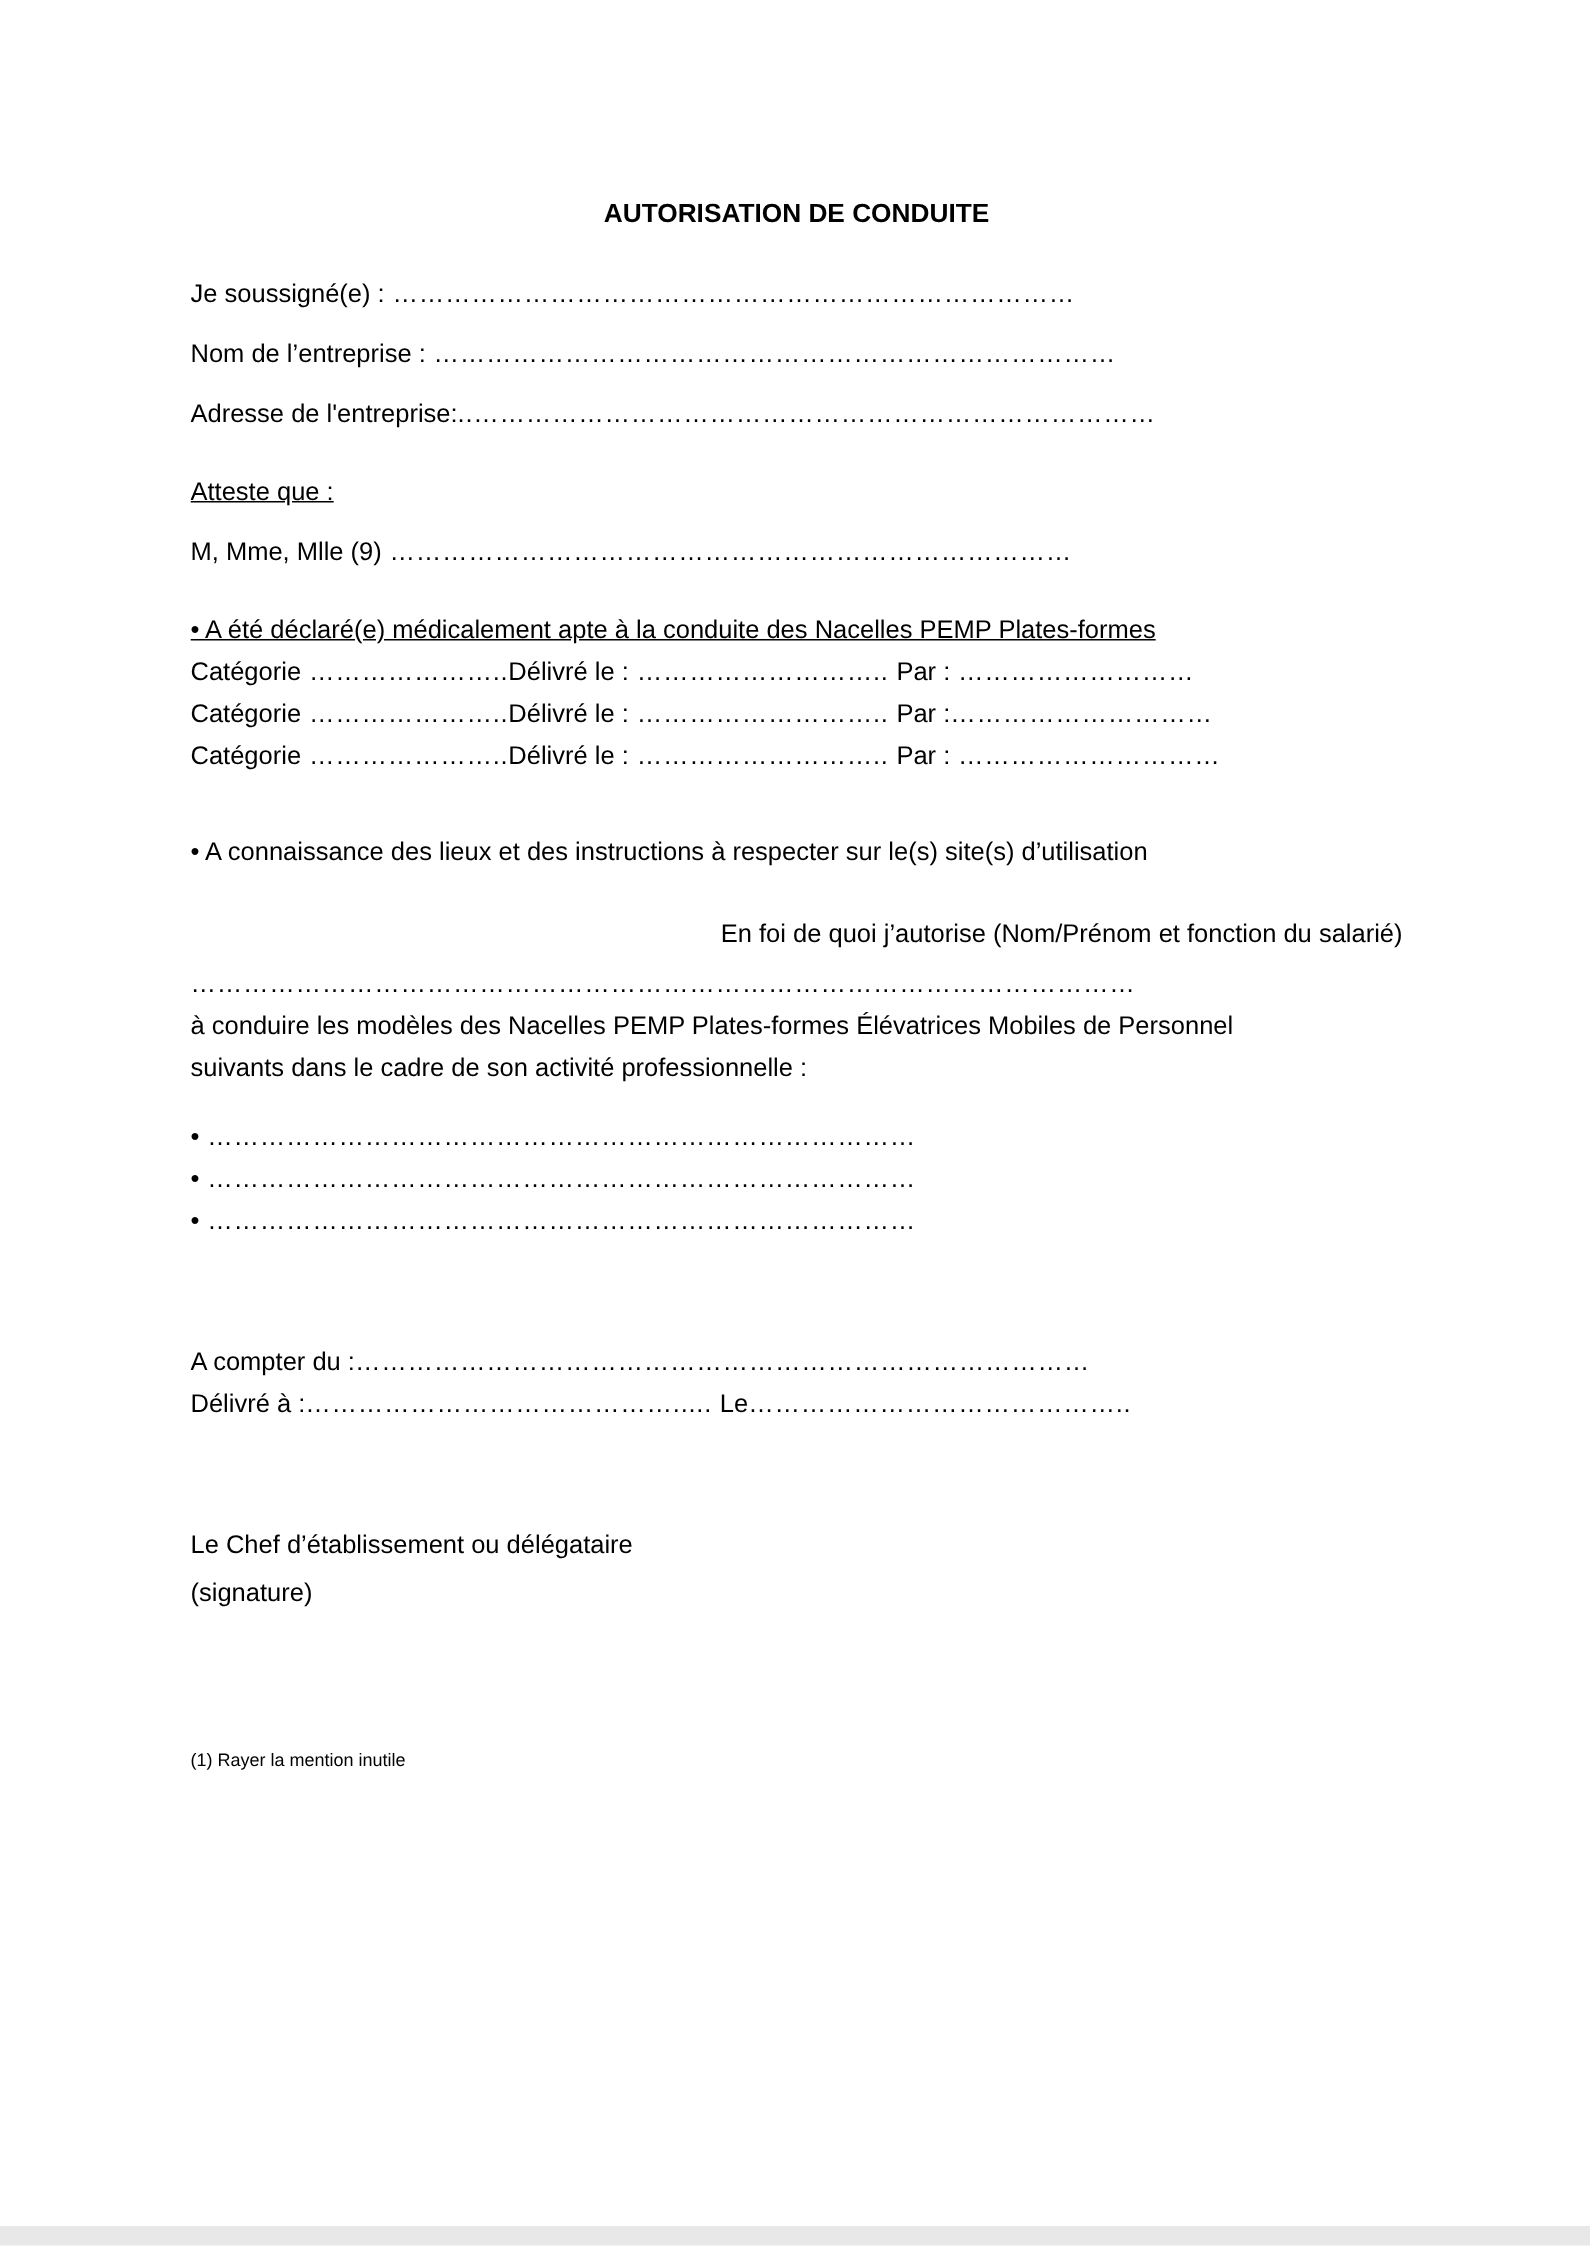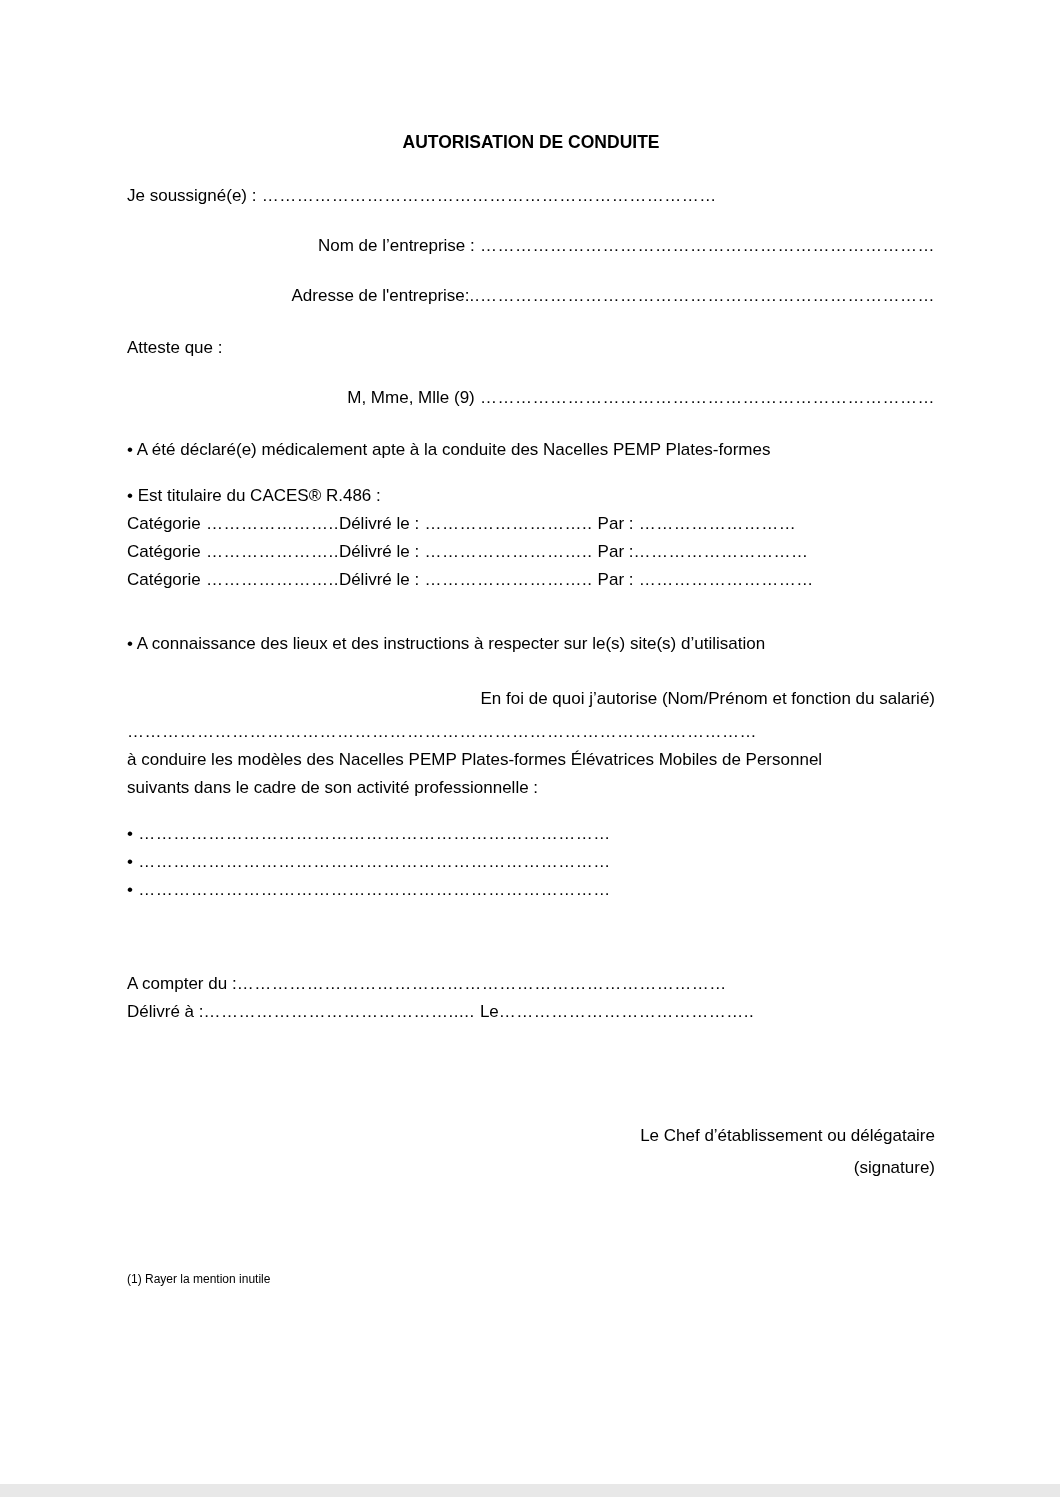--- a/index.html
+++ b/index.html
@@ -22,30 +22,30 @@
     overflow: hidden;
   }
   .title {
     text-align: center;
     font-weight: bold;
     font-size: 17.5px;
     line-height: 28px;
   }
   .dots { letter-spacing: 0.5px; }
   .m26 { margin-top: 26px; }
-  .m22 { margin-top: 22px; text-align: right; }
-  .m24 { margin-top: 24px; }
+  .m22 { margin-top: 12px; }
+  .m24 { margin-top: 24px; text-decoration: underline; }
   .m18 { margin-top: 18px; }
   .m50 { margin-top: 36px; }
   .m45 { margin-top: 27px; text-align: right; }
   .m5  { margin-top: 5px;  }
   .m43 { margin-top: 66px; }
   .sig-block {
-    margin-top: 94px;
-    text-align: right;
+    margin-top: 64px;
+    text-align: left;
   }
   .sig-block .line { line-height: 32px; }
   .footnote {
     margin-top: 88px;
     font-size: 12px;
     line-height: 14px;
   }
 </style>
 </head>
 <body>
@@ -59,21 +59,20 @@
   <div class="line m22"><span>Nom de l’entreprise :</span><span class="dots"> ……………………………………………………………………</span></div>
 
   <div class="line m22"><span>Adresse de l'entreprise:</span><span class="dots">..……………………………………………………………………</span></div>
 
   <div class="line m24">Atteste que :</div>
 
   <div class="line m22"><span>M, Mme, Mlle (9)</span><span class="dots"> ……………………………………………………………………</span></div>
 
   <div class="line m24">• A été déclaré(e) médicalement apte à la conduite des Nacelles PEMP Plates-formes</div>
 
-  <div class="line m18">• Est titulaire du CACES® R.486 :</div>
 
   <div class="line"><span>Catégorie</span><span class="dots"> …………………..</span><span>Délivré le :</span><span class="dots"> ……………………….. </span><span>Par :</span><span class="dots"> ………………………</span></div>
 
   <div class="line"><span>Catégorie</span><span class="dots"> …………………..</span><span>Délivré le :</span><span class="dots"> ……………………….. </span><span>Par :</span><span class="dots">…………………………</span></div>
 
   <div class="line"><span>Catégorie</span><span class="dots"> …………………..</span><span>Délivré le :</span><span class="dots"> ……………………….. </span><span>Par :</span><span class="dots"> …………………………</span></div>
 
   <div class="line m50">• A connaissance des lieux et des instructions à respecter sur le(s) site(s) d’utilisation</div>
 
   <div class="line m45">En foi de quoi j’autorise (Nom/Prénom et fonction du salarié)</div>

